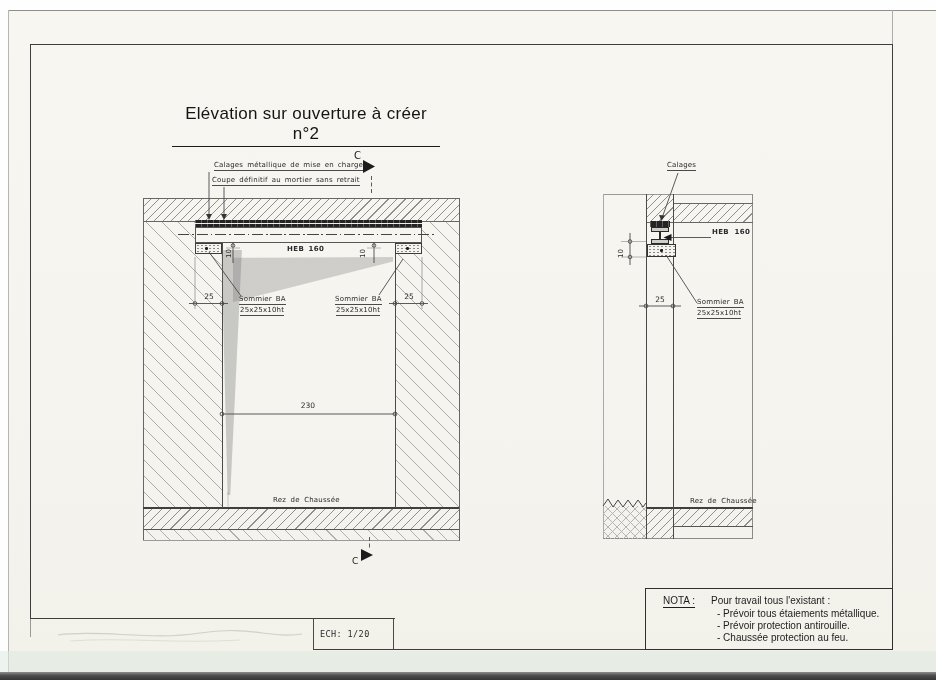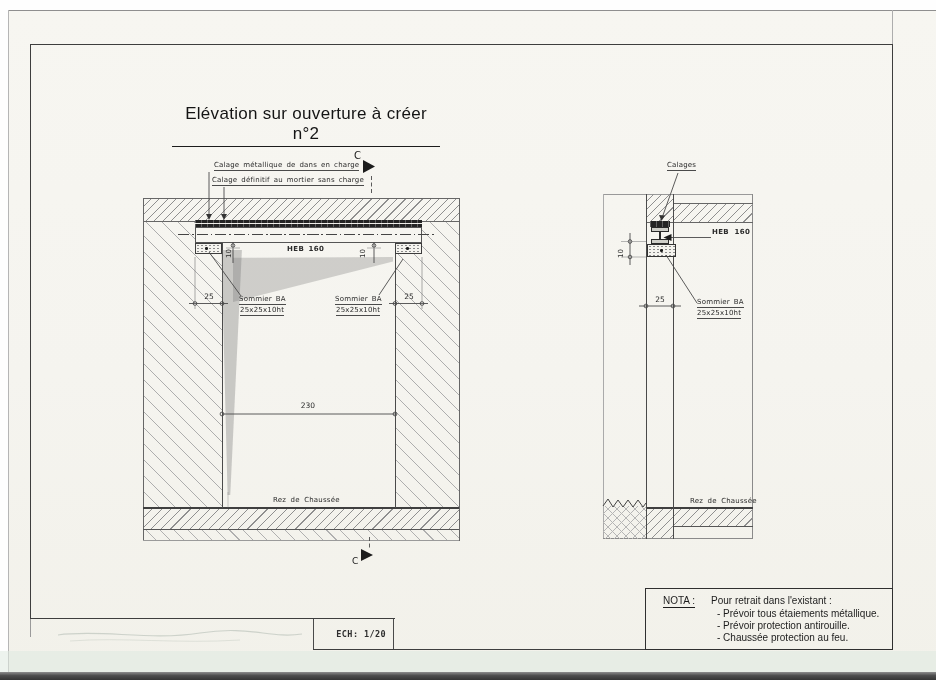--- a/index.html
+++ b/index.html
@@ -44,25 +44,25 @@
 
   <div class="hl" style="left:30px;top:44px;width:863px;height:1.4px;background:#3e3e3e;"></div>
   <div class="vl" style="left:30px;top:44px;height:575px;width:1.4px;background:#3e3e3e;"></div>
   <div class="vl" style="left:892px;top:44px;height:606px;width:1.4px;background:#3e3e3e;"></div>
   <div class="hl" style="left:30px;top:618px;width:365px;height:1.4px;background:#3e3e3e;"></div>
   <div class="vl" style="left:30px;top:619px;height:18px;background:#9a9a9a;"></div>
 
   <div class="vl" style="left:313px;top:619px;height:31px;"></div>
   <div class="vl" style="left:393px;top:619px;height:31px;"></div>
   <div class="hl" style="left:313px;top:649px;width:580px;height:1.4px;background:#3e3e3e;"></div>
-  <div class="abs" style="left:320px;top:629px;width:66px;text-align:right;font-family:'DejaVu Sans Mono',monospace;font-size:8.5px;color:#2e2e2e;letter-spacing:.4px;font-weight:bold;">ECH: 1/20</div>
+  <div class="abs" style="left:320px;top:629px;width:66px;text-align:left;font-family:'DejaVu Sans Mono',monospace;font-size:8.5px;color:#2e2e2e;letter-spacing:.4px;">ECH: 1/20</div>
 
   <div class="abs" style="left:645px;top:588px;width:248px;height:62px;border:1px solid #2f2f2f;box-sizing:border-box;"></div>
   <div class="nota" style="left:663px;top:595px;border-bottom:1px solid #1d1d1d;padding-bottom:1px;">NOTA :</div>
-  <div class="nota" style="left:711px;top:595px;">Pour retrait dans l'existant :</div>
+  <div class="nota" style="left:711px;top:595px;">Pour travail tous l'existant :</div>
   <div class="nota" style="left:717px;top:608px;">- Prévoir tous étaiements métallique.</div>
   <div class="nota" style="left:717px;top:620px;">- Prévoir protection antirouille.</div>
   <div class="nota" style="left:717px;top:632px;">- Chaussée protection au feu.</div>
 
   <div class="ttl" style="left:172px;top:104px;width:268px;">Elévation sur ouverture à créer n°2</div>
 
   <div class="hatchF" style="left:143px;top:199px;width:316px;height:22px;--g:5.2px;--c:#8f8f8f;"></div>
   <div class="hatchB" style="left:144px;top:222px;width:78px;height:285px;--g:10.5px;--c:#adadad;"></div>
   <div class="hatchB" style="left:396px;top:222px;width:63px;height:285px;--g:10.5px;--c:#adadad;"></div>
   <div class="hatchF" style="left:143px;top:509px;width:316px;height:20px;--g:6px;--c:#8f8f8f;"></div>
@@ -84,22 +84,22 @@
 
   <div class="dk abs" style="left:195px;top:220px;width:227px;height:7px;"></div>
   <div class="abs" style="left:195px;top:227px;width:227px;height:16px;background:#f6f5f0;border:1px solid #555;box-sizing:border-box;"></div>
   <div class="abs" style="left:178px;top:234px;width:257px;height:1px;background-image:repeating-linear-gradient(90deg,#444 0 11px,transparent 11px 14px,#444 14px 15.5px,transparent 15.5px 18.5px);"></div>
 
   <div class="stipple abs" style="left:195px;top:243px;width:27px;height:11px;border:1px solid #3d3d3d;box-sizing:border-box;"></div>
   <div class="abs" style="left:205px;top:247px;width:2.6px;height:2.6px;border-radius:50%;background:#1c1c1c;"></div>
   <div class="stipple abs" style="left:395px;top:243px;width:27px;height:11px;border:1px solid #3d3d3d;box-sizing:border-box;"></div>
   <div class="abs" style="left:406px;top:247px;width:2.6px;height:2.6px;border-radius:50%;background:#1c1c1c;"></div>
 
-  <div class="lbl u" style="left:214px;top:161px;">Calage métallique de dans en charge</div>
-  <div class="lbl u" style="left:212px;top:176px;">Calage définitif au mortier sans charge</div>
+  <div class="lbl u" style="left:214px;top:161px;">Calages métallique de mise en charge</div>
+  <div class="lbl u" style="left:212px;top:176px;">Coupe définitif au mortier sans retrait</div>
   <div class="seclet" style="left:354px;top:150px;">C</div>
   <div class="seclet" style="left:352px;top:556px;font-size:9px;">C</div>
   <div class="lbl" style="left:287px;top:245px;font-weight:600;letter-spacing:.4px;">HEB 160</div>
   <div class="lbl u" style="left:239px;top:295px;">Sommier BA</div>
   <div class="lbl u" style="left:240px;top:306px;">25x25x10ht</div>
   <div class="lbl u" style="left:335px;top:295px;">Sommier BA</div>
   <div class="lbl u" style="left:336px;top:306px;">25x25x10ht</div>
   <div class="dim" style="left:196px;top:292px;width:26px;">25</div>
   <div class="dim" style="left:396px;top:292px;width:26px;">25</div>
   <div class="dim rot" style="left:225px;top:258px;font-size:7px;">10</div>

